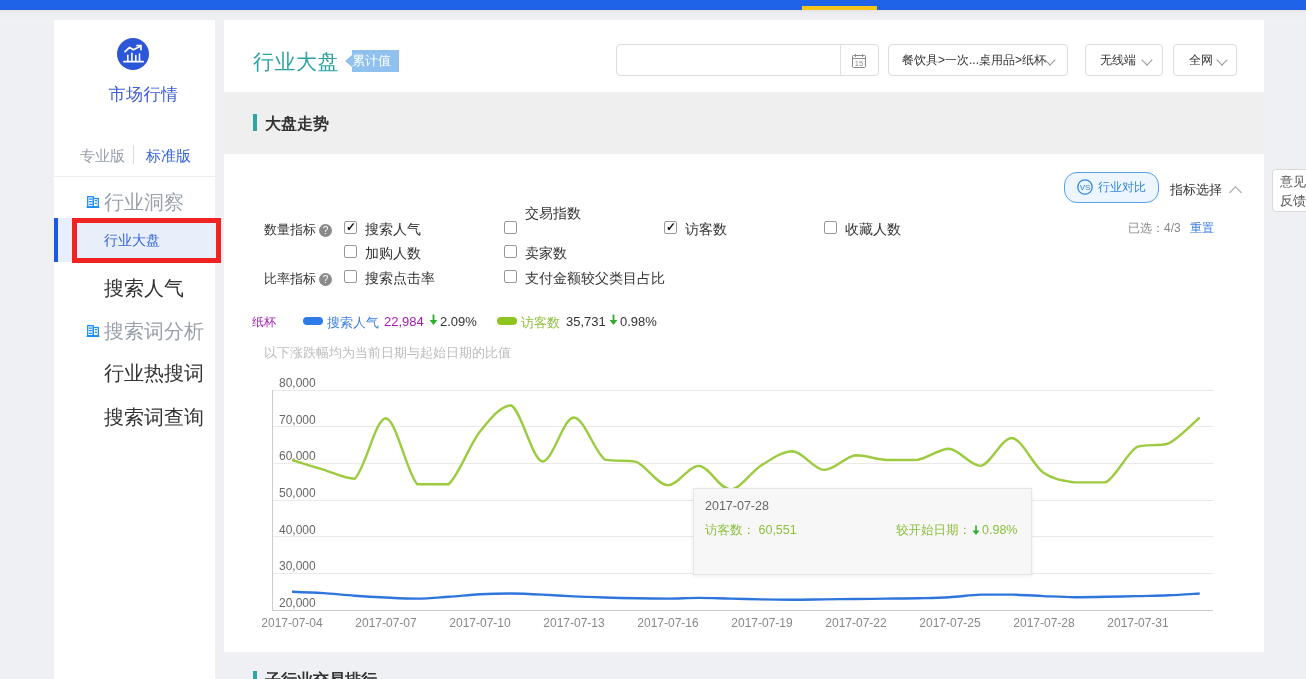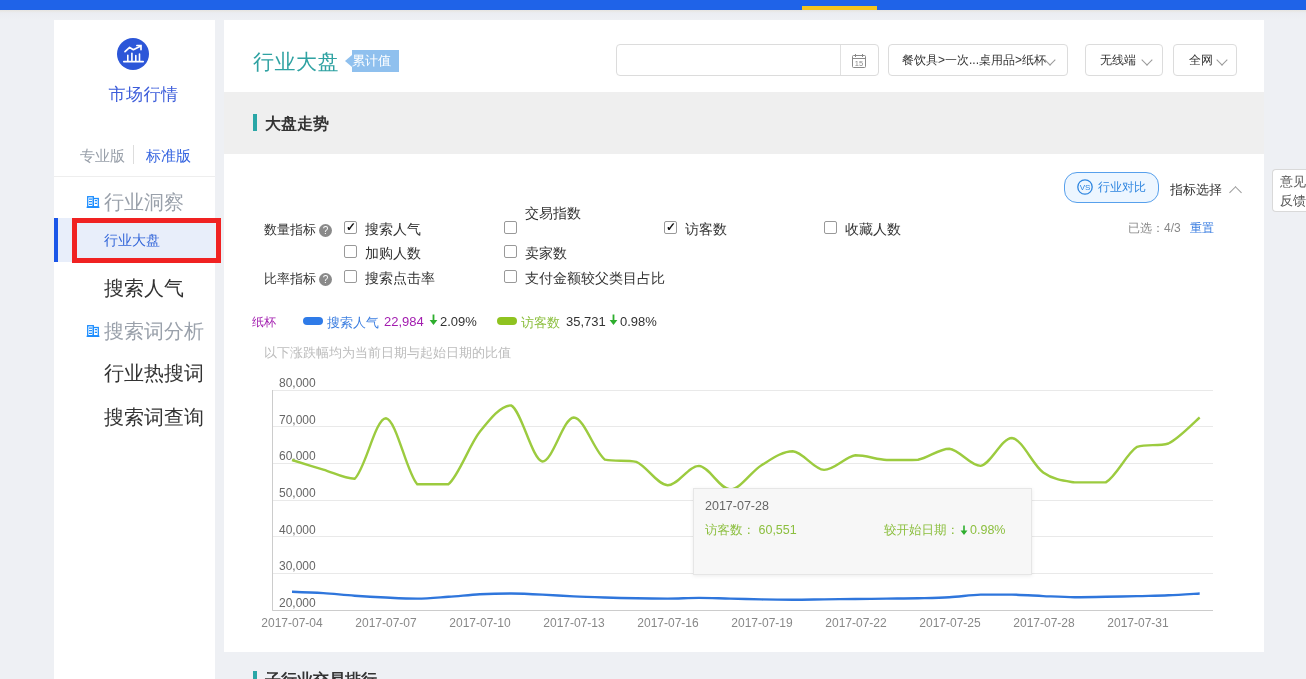--- a/index.html
+++ b/index.html
@@ -202,16 +202,16 @@
       <text x="726" y="257">2017-07-25</text>
       <text x="820" y="257">2017-07-28</text>
       <text x="914" y="257">2017-07-31</text>
 </g>
 <path id="gline" d="M68.0,90.0C73.2,91.6,88.9,96.5,99.3,99.6C109.7,102.7,120.2,108.7,130.6,108.7C141.0,100.2,151.5,48.2,161.9,48.2C172.3,49.2,182.8,103.2,193.2,114.2C203.6,114.2,214.1,114.2,224.5,114.2C234.9,105.5,245.4,74.9,255.8,61.8C266.2,48.7,276.7,35.4,287.1,35.4C297.5,40.4,308.0,89.5,318.4,91.5C328.8,91.5,339.3,47.8,349.7,47.5C360.1,47.5,370.6,82.3,381.0,89.7C391.4,91.9,401.9,89.7,412.3,91.9C422.7,96.1,433.2,114.7,443.6,115.3C454.0,115.3,464.5,95.9,474.9,95.9C485.3,96.6,495.8,119.4,506.2,119.4C516.6,119.2,527.1,101.5,537.5,95.2C547.9,88.8,558.4,81.2,568.8,81.2C579.2,82.0,589.7,99.3,600.1,99.9C610.5,99.9,621.0,86.9,631.4,85.3C641.8,85.3,652.3,89.3,662.7,90.0C673.1,90.0,683.6,90.0,694.0,89.7C704.4,87.8,714.9,78.7,725.3,78.7C735.7,79.7,746.2,95.9,756.6,95.9C767.0,94.1,777.5,68.0,787.9,68.0C798.3,69.1,808.8,95.1,819.2,102.5C829.6,109.9,840.1,110.8,850.5,112.4C860.9,112.4,871.4,112.4,881.8,112.4C892.2,106.5,902.7,83.3,913.1,76.8C923.5,73.5,934.0,76.8,944.4,73.5C954.8,68.6,970.5,51.8,975.7,47.5" fill="none" stroke="#9ccb3f" stroke-width="2.4"></path>
 <path id="bline" d="M68.0,221.7C73.2,221.9,88.9,222.5,99.3,223.1C109.7,223.8,120.2,225.0,130.6,225.7C141.0,226.4,151.5,227.0,161.9,227.5C172.3,228.0,182.8,228.6,193.2,228.6C203.6,228.5,214.1,227.5,224.5,226.8C234.9,226.1,245.4,224.8,255.8,224.2C266.2,223.7,276.7,223.5,287.1,223.5C297.5,223.6,308.0,224.1,318.4,224.6C328.8,225.1,339.3,225.9,349.7,226.4C360.1,226.9,370.6,227.2,381.0,227.5C391.4,227.8,401.9,228.1,412.3,228.3C422.7,228.5,433.2,228.6,443.6,228.6C454.0,228.6,464.5,227.9,474.9,227.9C485.3,227.9,495.8,228.4,506.2,228.6C516.6,228.9,527.1,229.2,537.5,229.4C547.9,229.6,558.4,229.7,568.8,229.7C579.2,229.7,589.7,229.5,600.1,229.4C610.5,229.2,621.0,229.1,631.4,229.0C641.8,228.9,652.3,228.8,662.7,228.6C673.1,228.5,683.6,228.5,694.0,228.3C704.4,228.0,714.9,227.8,725.3,227.2C735.7,226.6,746.2,225.0,756.6,224.6C767.0,224.6,777.5,224.6,787.9,224.6C798.3,224.8,808.8,225.6,819.2,226.1C829.6,226.5,840.1,227.0,850.5,227.2C860.9,227.2,871.4,227.0,881.8,226.8C892.2,226.6,902.7,226.3,913.1,226.1C923.5,225.8,934.0,225.8,944.4,225.3C954.8,224.9,970.5,223.8,975.7,223.5" fill="none" stroke="#2f76dc" stroke-width="2.4"></path>
 </svg>
 
 <div class="abs tip">
 <div style="color:#666;margin-bottom:10px">2017-07-28</div>
-<div style="color:#8cbf3f;margin-bottom:10px">访客数：&nbsp;60,551<span style="position:absolute;left:190px;white-space:nowrap">较开始日期：<svg width="8" height="11" viewBox="0 0 9 12" style="margin:0 2px 0 1px;vertical-align:-2px">
+<div style="color:#8cbf3f;margin-bottom:10px">访客数：&nbsp;60,551<span style="position:absolute;left:202px;white-space:nowrap">较开始日期：<svg width="8" height="11" viewBox="0 0 9 12" style="margin:0 2px 0 1px;vertical-align:-2px">
           <path d="M3.6 0.5h1.8v5.5h3L4.5 11 0.6 6h3z" fill="#2eae2e"></path>
         </svg>0.98%</span></div>
 </div>
 
 </body></html>

